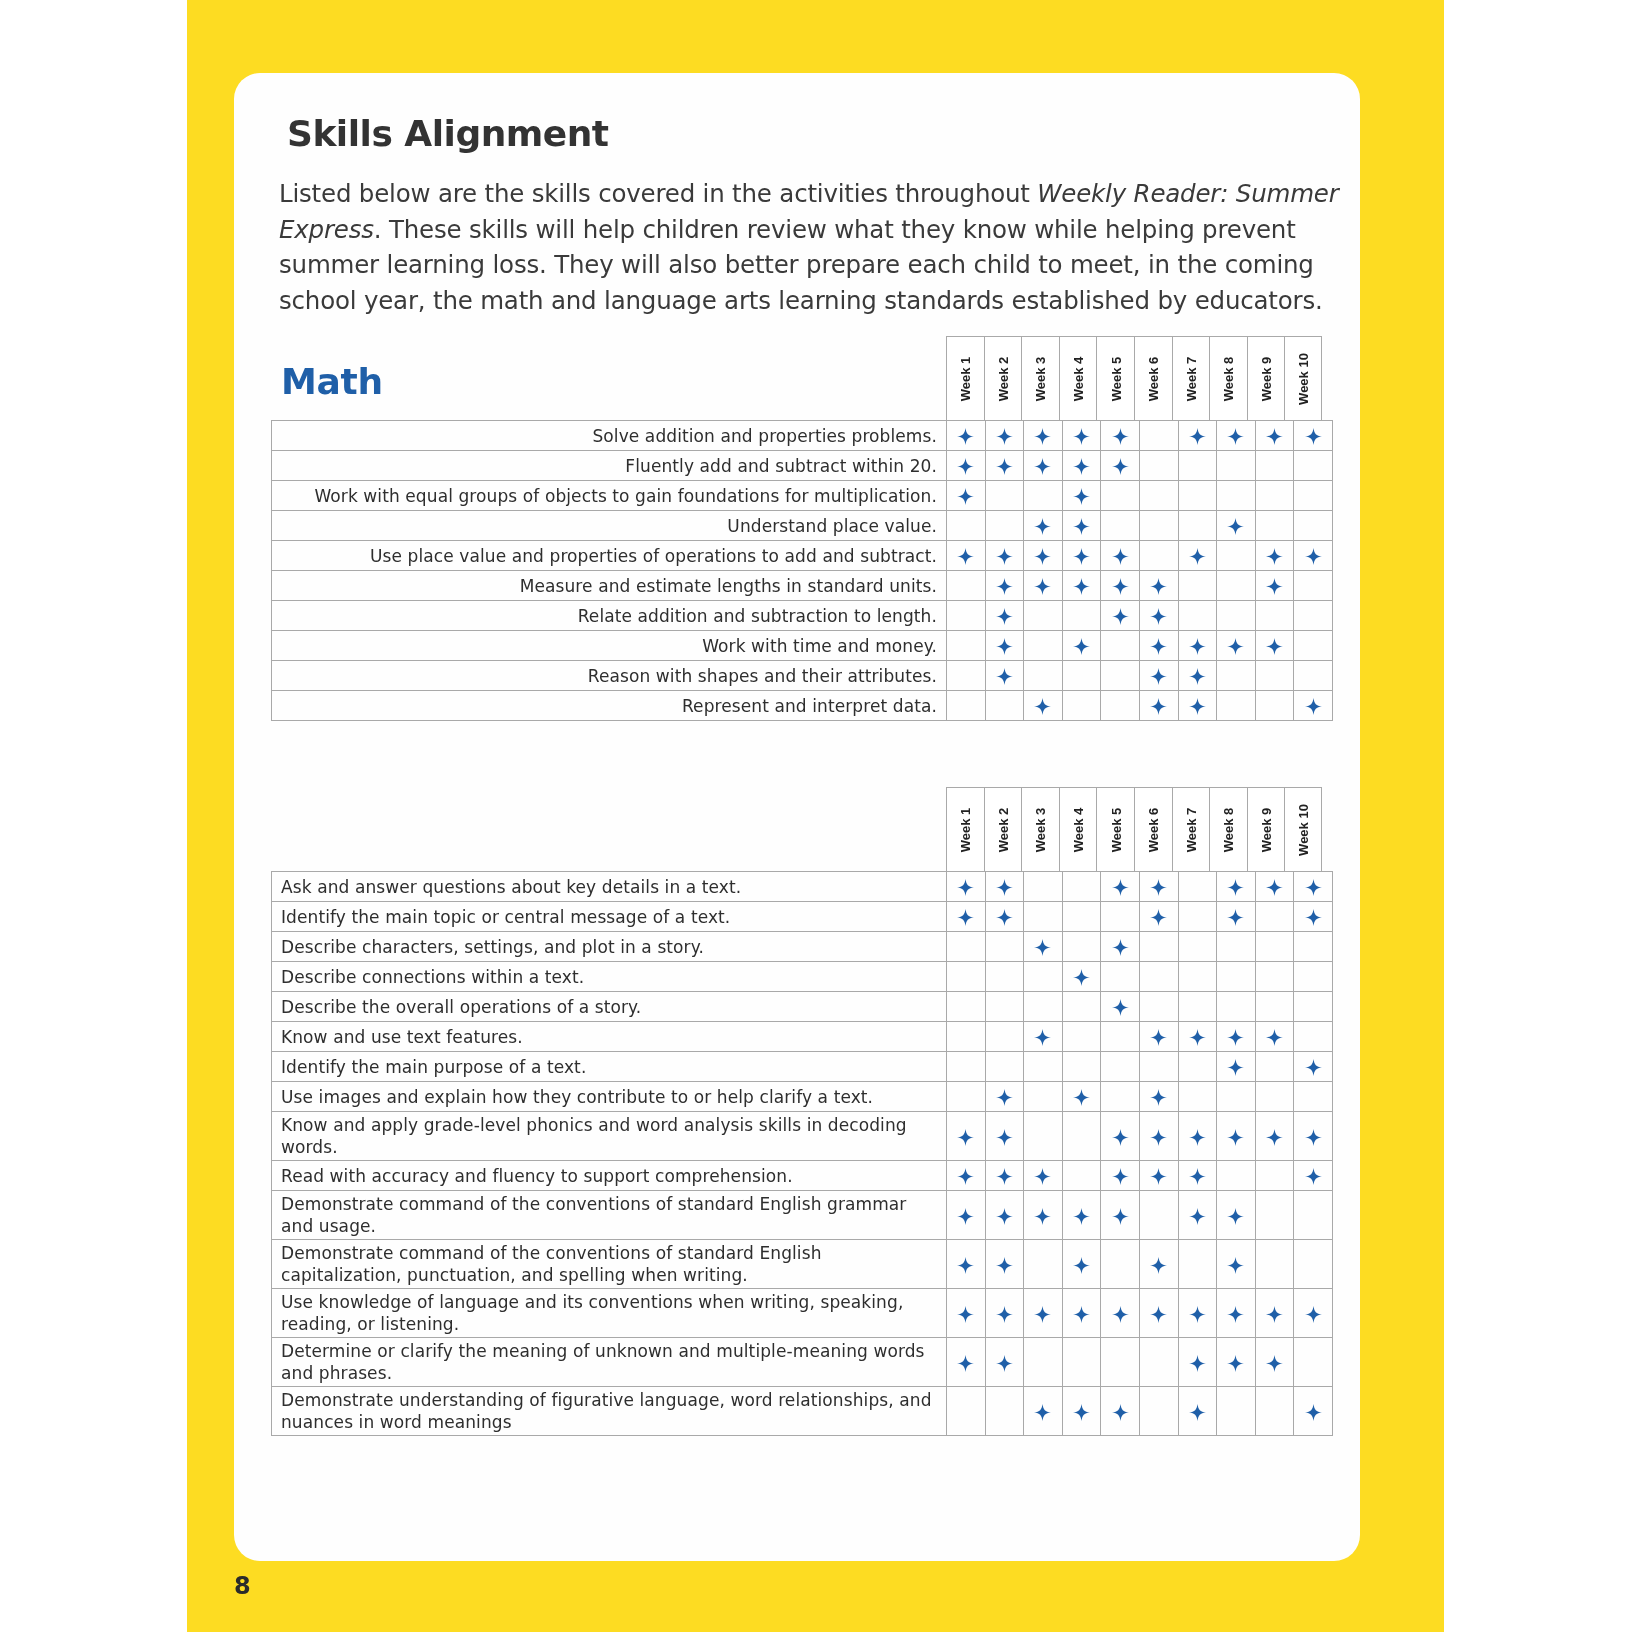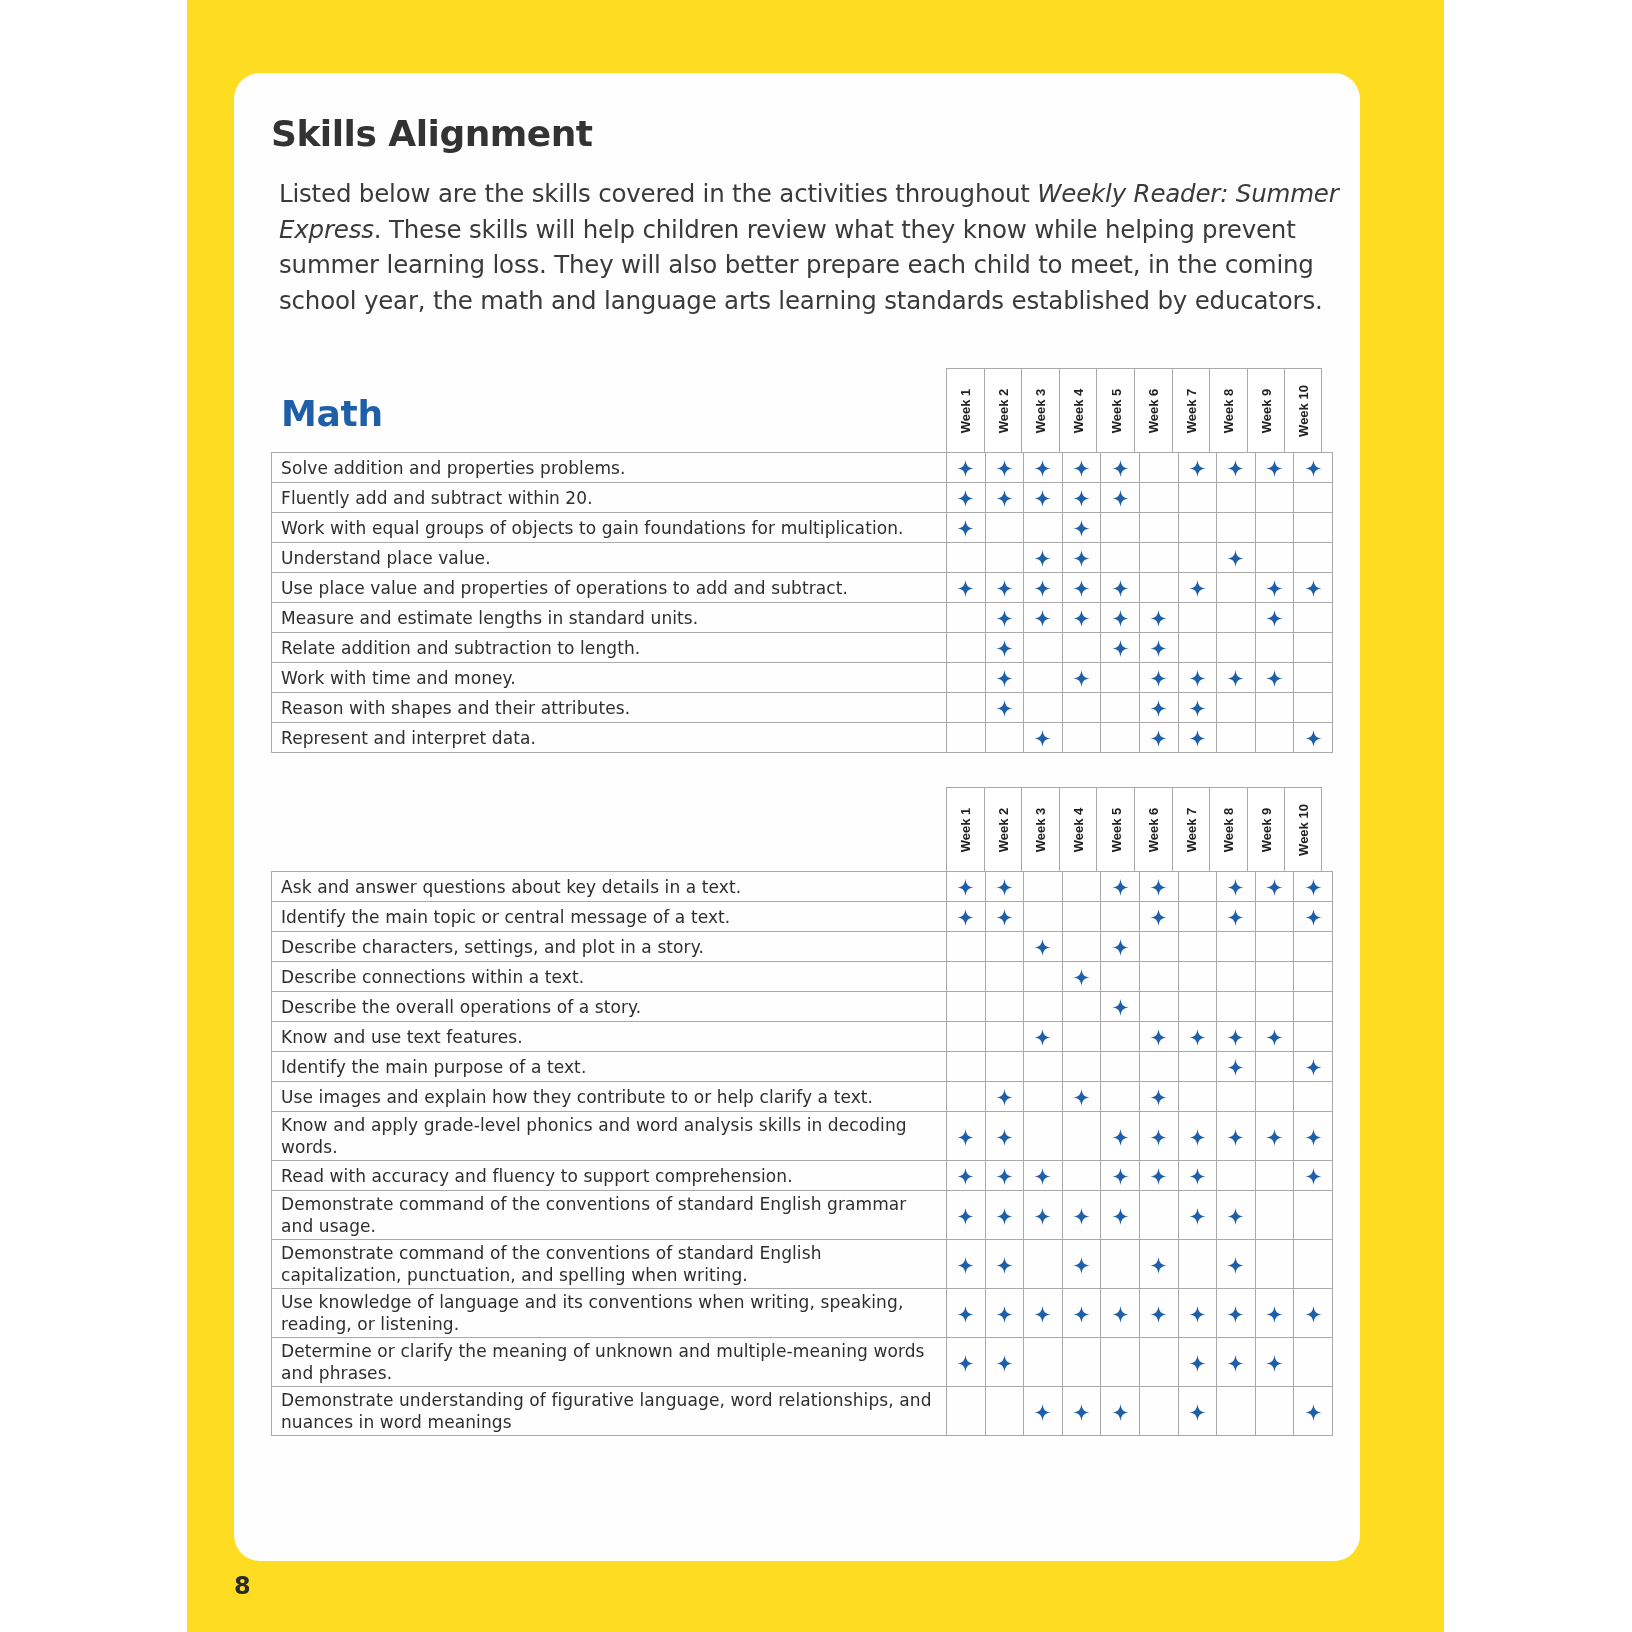--- a/index.html
+++ b/index.html
@@ -12,21 +12,21 @@
   }
   .card {
     position: absolute; left: 234px; top: 73px; width: 1126px; height: 1488px;
     background: #fefefe; border-radius: 26px;
   }
   .page-num {
     position: absolute; left: 234px; top: 1572px; font-size: 24px; font-weight: bold; color: #2b2b2b;
     font-family: "DejaVu Sans", sans-serif;
   }
   .title {
-    position: absolute; left: 271px; top: 113px; font-size: 36px; font-weight: bold; color: #333333;
+    position: absolute; left: 287px; top: 113px; font-size: 36px; font-weight: bold; color: #333333;
     margin: 0; letter-spacing: -0.5px;
   }
   .intro {
     position: absolute; left: 271px; top: 168px; width: 1060px; font-size: 24.5px; line-height: 35.5px;
     color: #3a3a3a; margin: 8px; font-weight: normal; letter-spacing: -0.2px;
   }
   .intro em { font-style: italic; }
 
   .section { position: absolute; left: 271px; width: 1051px; }
   .section-head { position: relative; height: 84px; }
@@ -57,21 +57,21 @@
 </style>
 </head>
 <body>
 
 <div class="yellow"></div>
 <div class="card"></div>
 
 <h1 class="title">Skills Alignment</h1>
 <p class="intro"><span>Listed below are the skills covered in the activities throughout </span><em>Weekly Reader: Summer Express</em><span>. These skills will help children review what they know while helping prevent summer learning loss. They will also better prepare each child to meet, in the coming school year, the math and language arts learning standards established by educators.</span></p>
 
-<div class="section" id="sec-0" style="top:368px;">
+<div class="section" id="sec-0" style="top:336px;text-align:right;">
   <div class="section-head">
     <h2 class="section-title">Math</h2>
     <div class="weeks-head">
         <div class="week-h">
           <span>Week 1</span>
         </div>
         <div class="week-h">
           <span>Week 2</span>
         </div>
         <div class="week-h">

